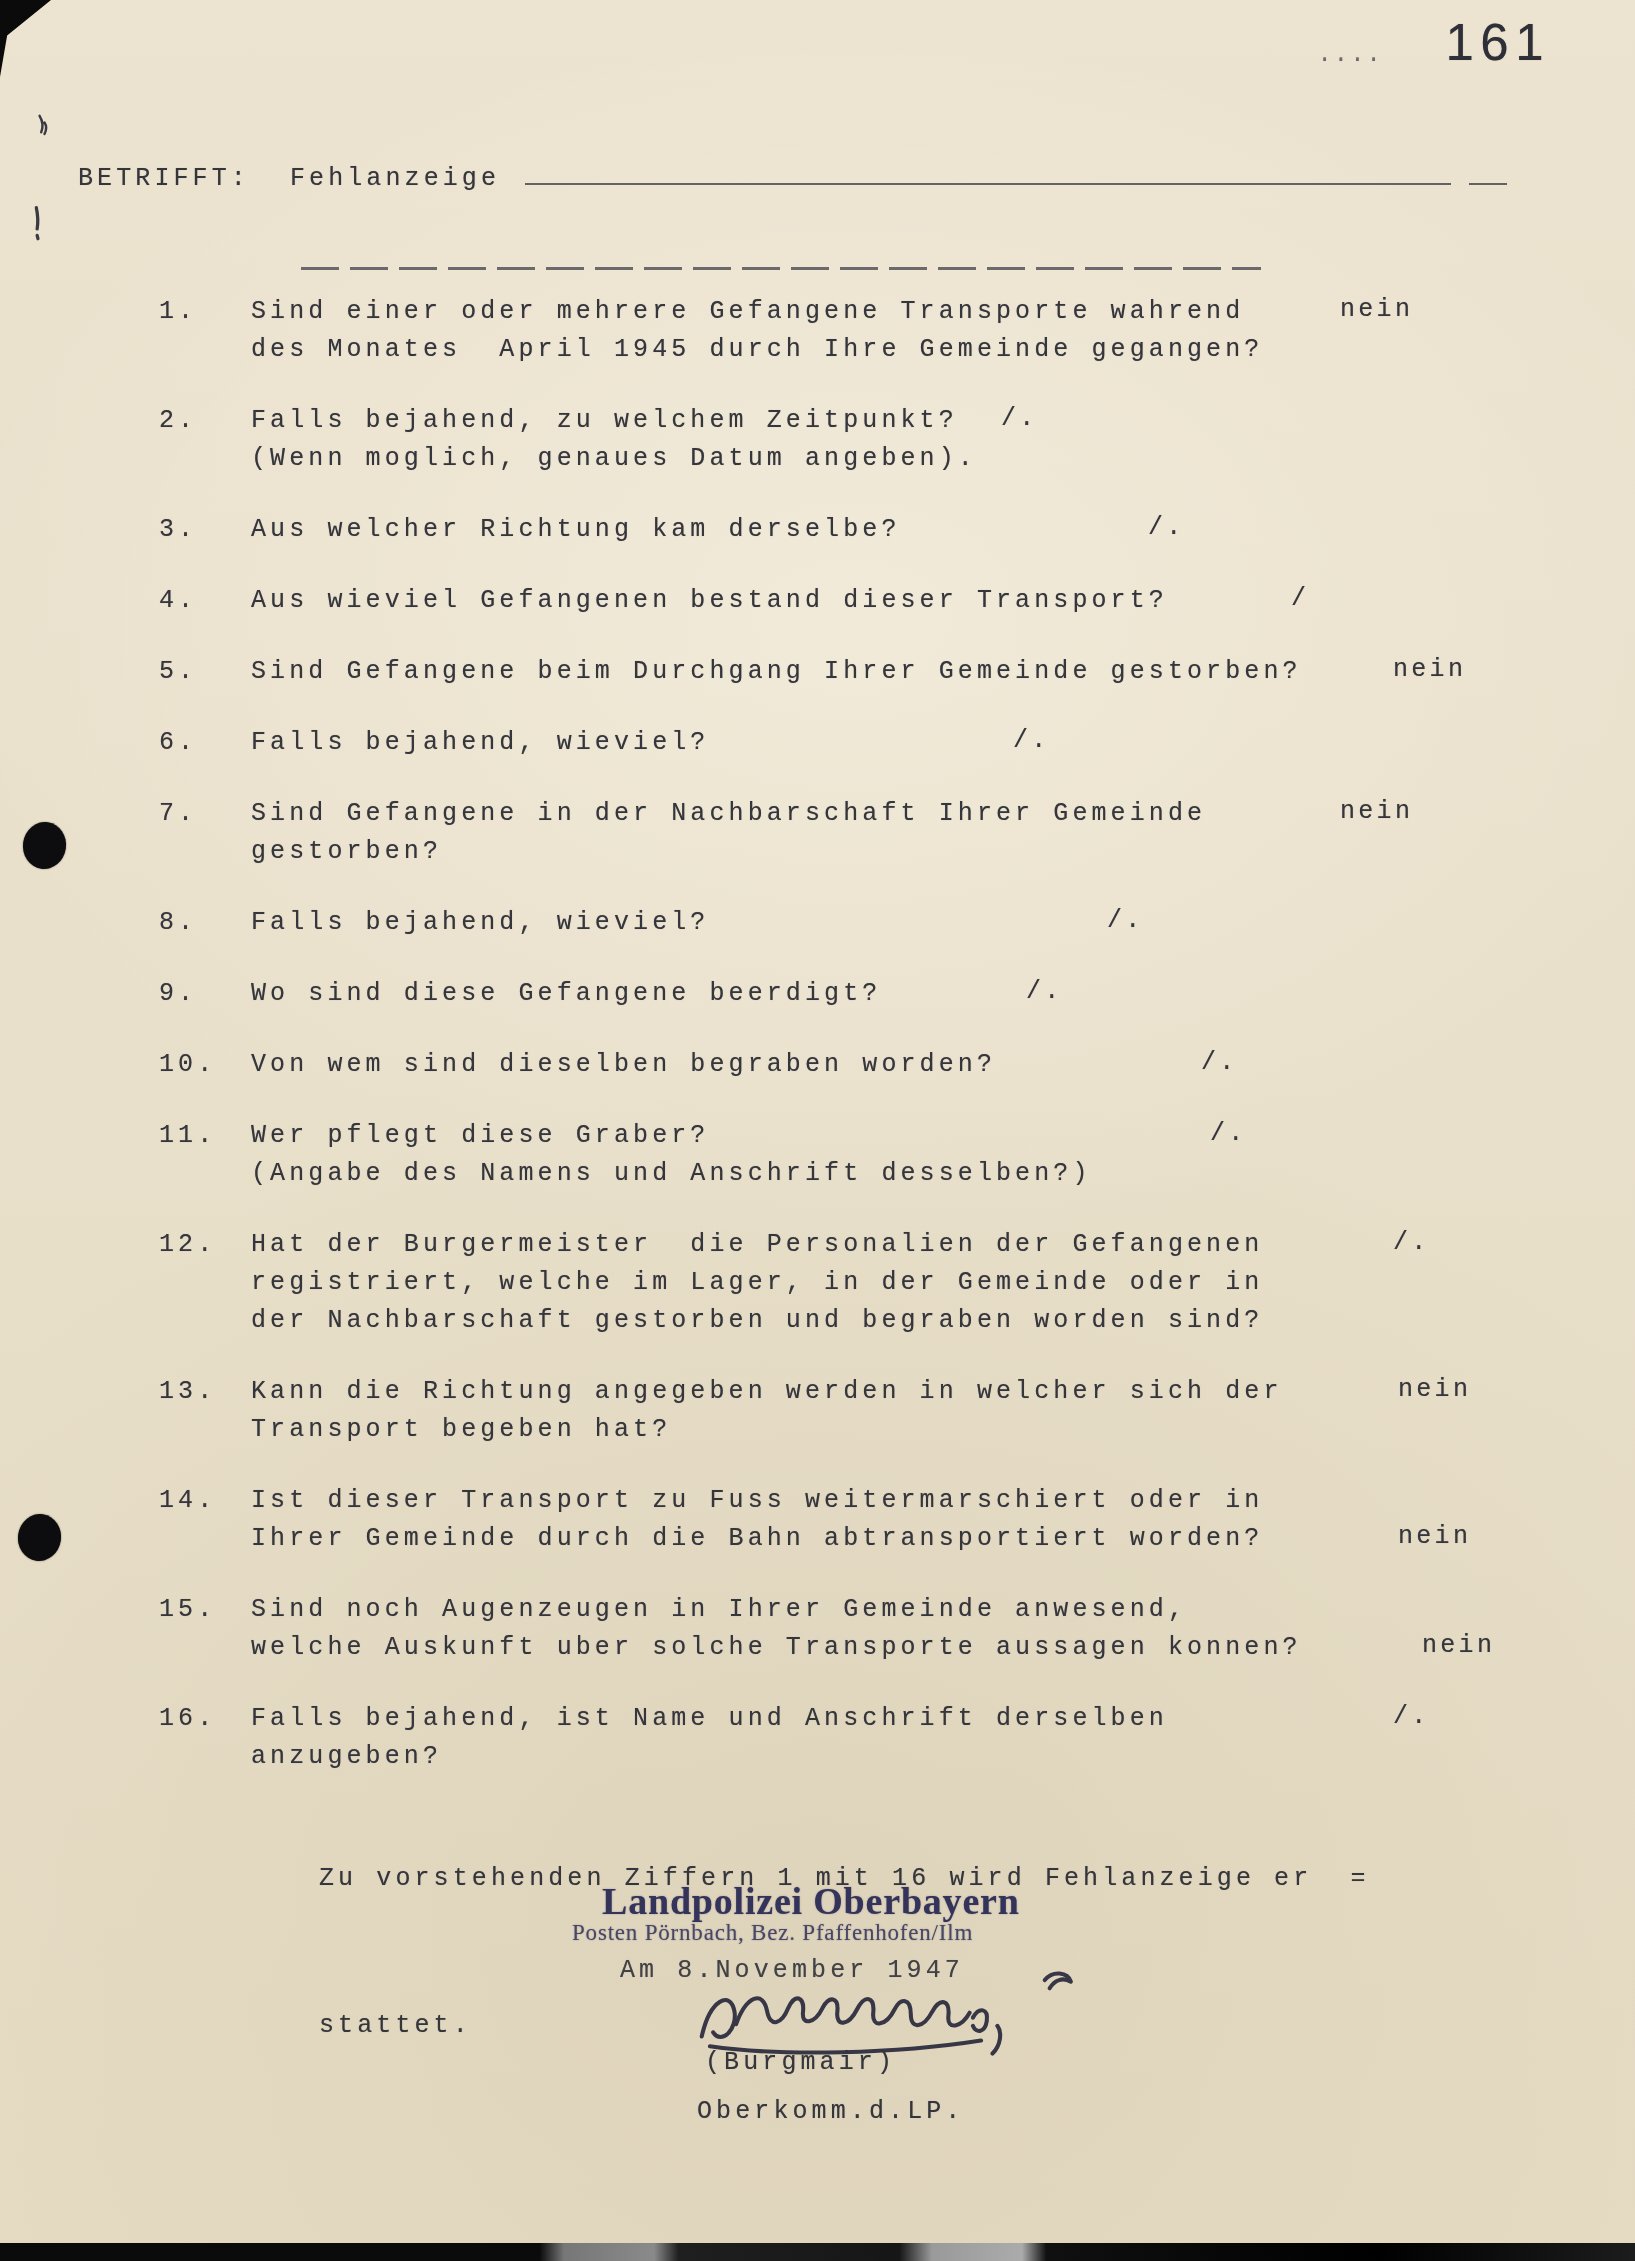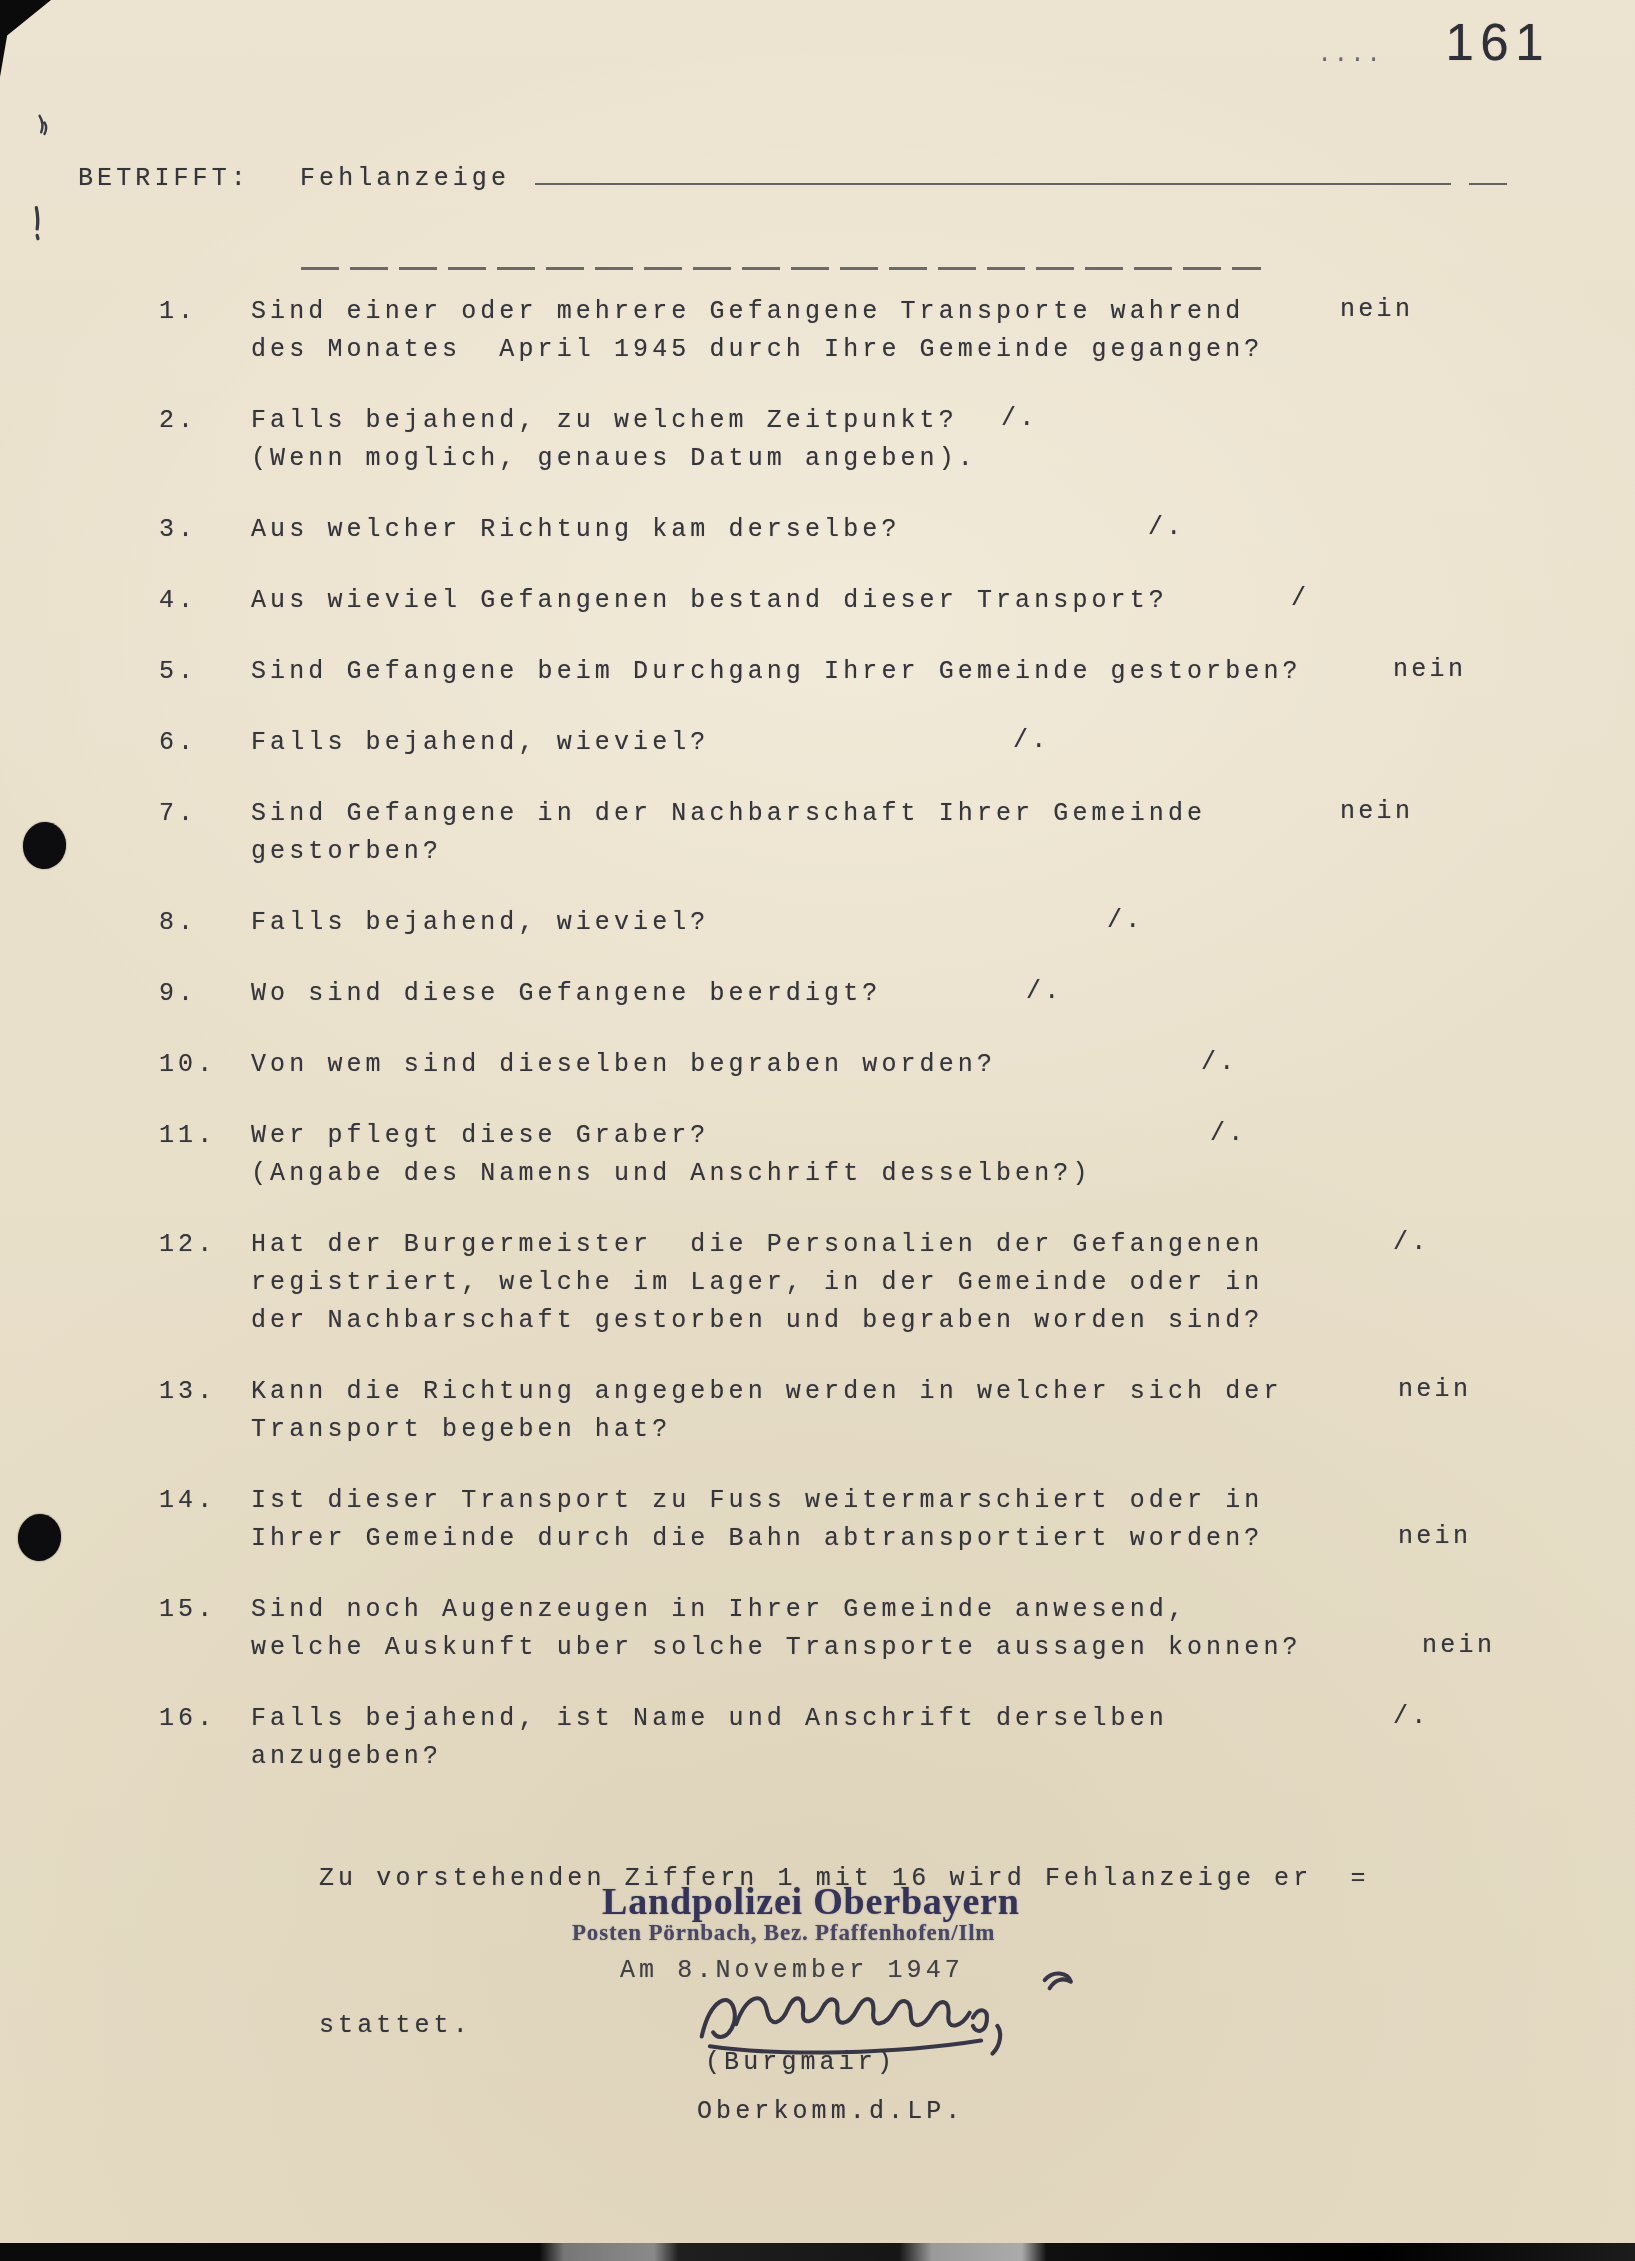--- a/index.html
+++ b/index.html
@@ -33,21 +33,21 @@
   #hole-2{left:18px;top:1514px;}
   .stray-marks{position:absolute;left:28px;top:111px;}
 
   
   .page-number{position:absolute;top:13px;right:85px;
     font-family:"Liberation Sans","DejaVu Sans",sans-serif;
     font-size:51px;letter-spacing:6.5px;color:#2e2f38;text-shadow:0 0 0.8px rgba(40,40,48,.5);}
   .page-number-prefix{position:absolute;top:36px;right:252px;font-size:23px;letter-spacing:2.5px;color:#6a6a70;}
 
   .subject-line{position:absolute;top:160px;left:78px;width:1429px;display:flex;align-items:baseline;}
-  .subject-label{margin-right:50px;}
+  .subject-label{margin-right:40px;}
   .subject-fill{flex:1;border-bottom:2.5px solid #4b4b52;margin:0 0 6.5px 24.5px;opacity:.85;}
   .subject-fill-gap{width:18px;}
   .subject-fill-end{width:38px;border-bottom:2.5px solid #4b4b52;margin-bottom:6.5px;opacity:.85;}
 
   .separator{position:absolute;top:267px;left:301px;width:960px;height:3.3px;
     background:repeating-linear-gradient(90deg,#4a4a52 0 38px,transparent 38px 49px);opacity:.8;}
 
   
   #questions{position:absolute;top:293px;left:159px;width:1406px;}
   .q-row{position:relative;display:flex;margin-bottom:33px;}
@@ -57,21 +57,21 @@
 
   
   .closing{position:absolute;top:1756px;left:319px;line-height:49px;}
 
   
   .stamp-line-1{position:absolute;top:1867px;left:602px;
     font-family:"Liberation Serif","DejaVu Serif",serif;font-weight:bold;
     font-size:38px;color:var(--stamp,#34345a);letter-spacing:0.8px;
     text-shadow:0 0 1.6px rgba(52,52,96,.45);filter:blur(0.2px);margin-top:12px;}
   .stamp-line-2{position:absolute;top:1920px;left:572px;
-    font-family:"Liberation Serif","DejaVu Serif",serif;font-weight:bold;
+    font-family:"Liberation Serif","DejaVu Serif",serif;font-weight:normal;
     font-size:23px;color:var(--stamp,#34345a);letter-spacing:0.8px;opacity:.88;
     text-shadow:0 0 1.6px rgba(52,52,96,.5);filter:blur(0.4px);}
 
   .date-line{position:absolute;top:1952px;left:620px;opacity:.92;}
   .signature-svg{position:absolute;top:1967px;left:685px;}
   .typed-name{position:absolute;top:2044px;left:705px;}
   .typed-title{position:absolute;top:2093px;left:697px;}
 </style>
 </head>
 <body>

